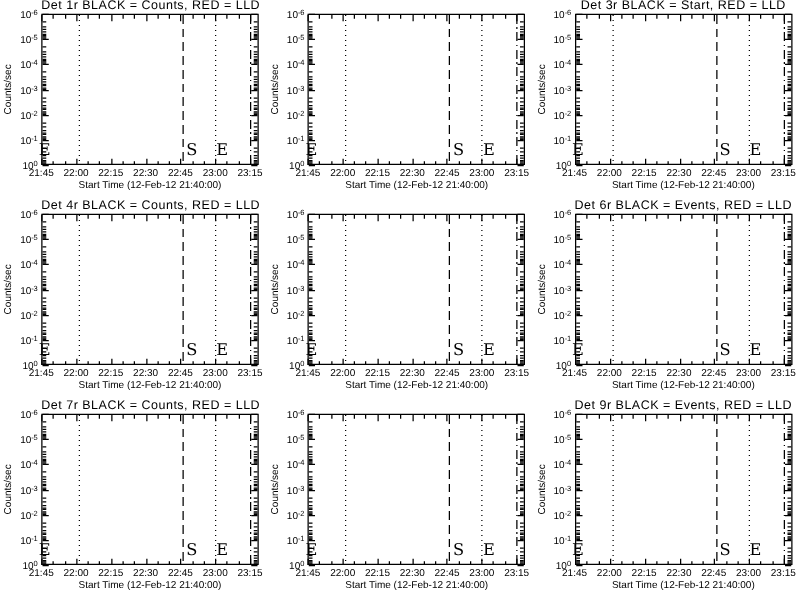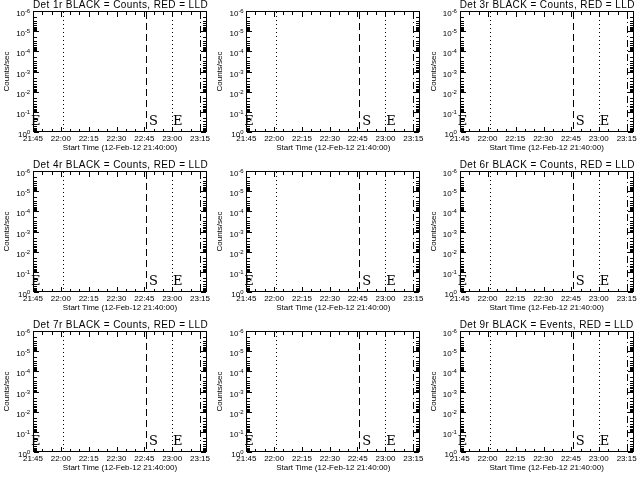--- a/index.html
+++ b/index.html
@@ -382,21 +382,21 @@
       <div class="tick" style="left: 203px; top: 131px; width: 3px; height: 1px;"></div>
       <div class="vl vl-dotted" style="left: 63px;"></div>
       <div class="vl vl-dashed" style="left: 146px;"></div>
       <div class="vl vl-dotted" style="left: 172px;"></div>
       <div class="vl vl-dashdot" style="left: 200px;"></div>
       <div class="flag" style="left: 31px;">E</div>
       <div class="flag" style="left: 149px;">S</div>
       <div class="flag" style="left: 173px;">E</div>
     </div>
   <div class="cell">
-    <div class="ptitle">Det 3r BLACK = Counts, RED = LLD</div>
+    <div class="ptitle">Det 3r BLACK = Start, RED = LLD</div>
     <div class="ylabel">Counts/sec</div>
     <div class="pbox"></div>
     <div class="xlabel">Start Time (12-Feb-12 21:40:00)</div>
   <div class="xtl" style="left: 18px;">21:45</div>
       <div class="xtl" style="left: 45.8333px;">22:00</div>
       <div class="xtl" style="left: 73.6667px;">22:15</div>
       <div class="xtl" style="left: 101.5px;">22:30</div>
       <div class="xtl" style="left: 129.333px;">22:45</div>
       <div class="xtl" style="left: 157.167px;">23:00</div>
       <div class="xtl" style="left: 185px;">23:15</div>
@@ -906,21 +906,21 @@
       <div class="tick" style="left: 203px; top: 131px; width: 3px; height: 1px;"></div>
       <div class="vl vl-dotted" style="left: 63px;"></div>
       <div class="vl vl-dashed" style="left: 146px;"></div>
       <div class="vl vl-dotted" style="left: 172px;"></div>
       <div class="vl vl-dashdot" style="left: 200px;"></div>
       <div class="flag" style="left: 31px;">E</div>
       <div class="flag" style="left: 149px;">S</div>
       <div class="flag" style="left: 173px;">E</div>
     </div>
   <div class="cell">
-    <div class="ptitle">Det 6r BLACK = Counts, RED = LLD</div>
+    <div class="ptitle">Det 6r BLACK = Events, RED = LLD</div>
     <div class="ylabel">Counts/sec</div>
     <div class="pbox"></div>
     <div class="xlabel">Start Time (12-Feb-12 21:40:00)</div>
   <div class="xtl" style="left: 18px;">21:45</div>
       <div class="xtl" style="left: 45.8333px;">22:00</div>
       <div class="xtl" style="left: 73.6667px;">22:15</div>
       <div class="xtl" style="left: 101.5px;">22:30</div>
       <div class="xtl" style="left: 129.333px;">22:45</div>
       <div class="xtl" style="left: 157.167px;">23:00</div>
       <div class="xtl" style="left: 185px;">23:15</div>

